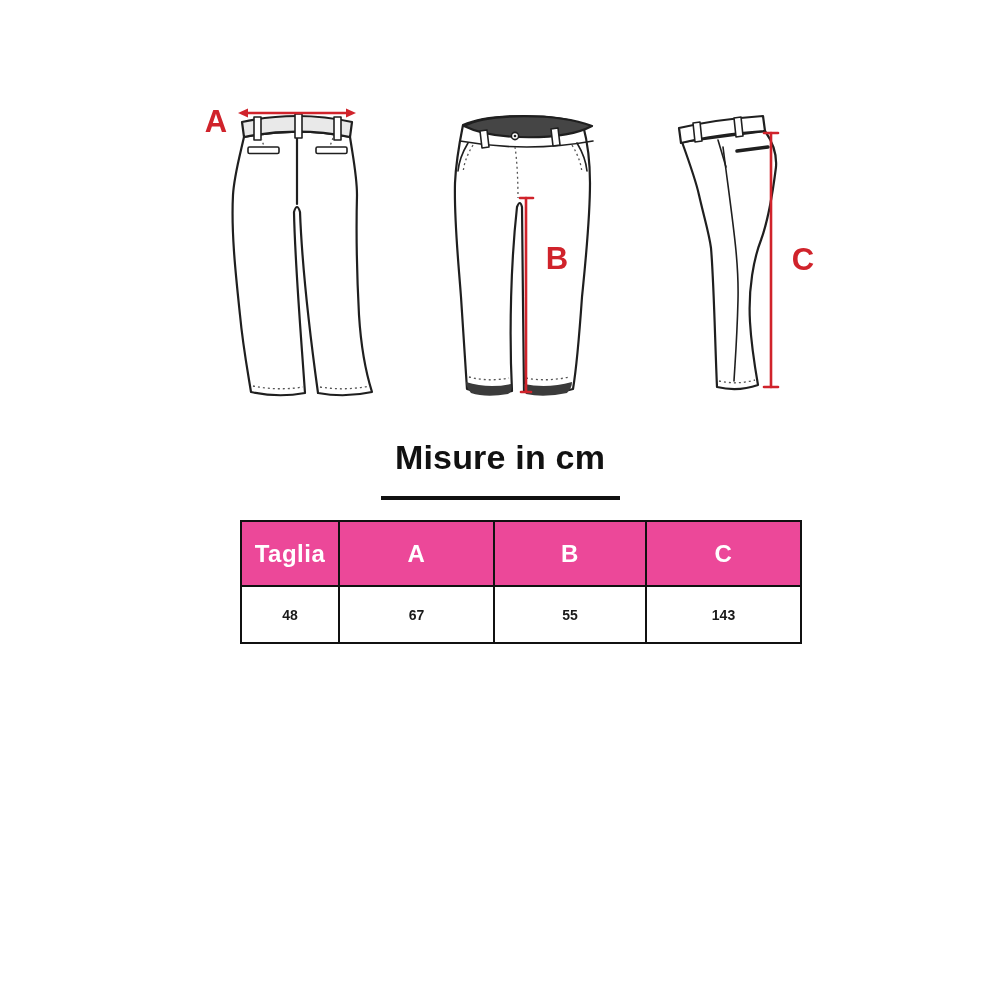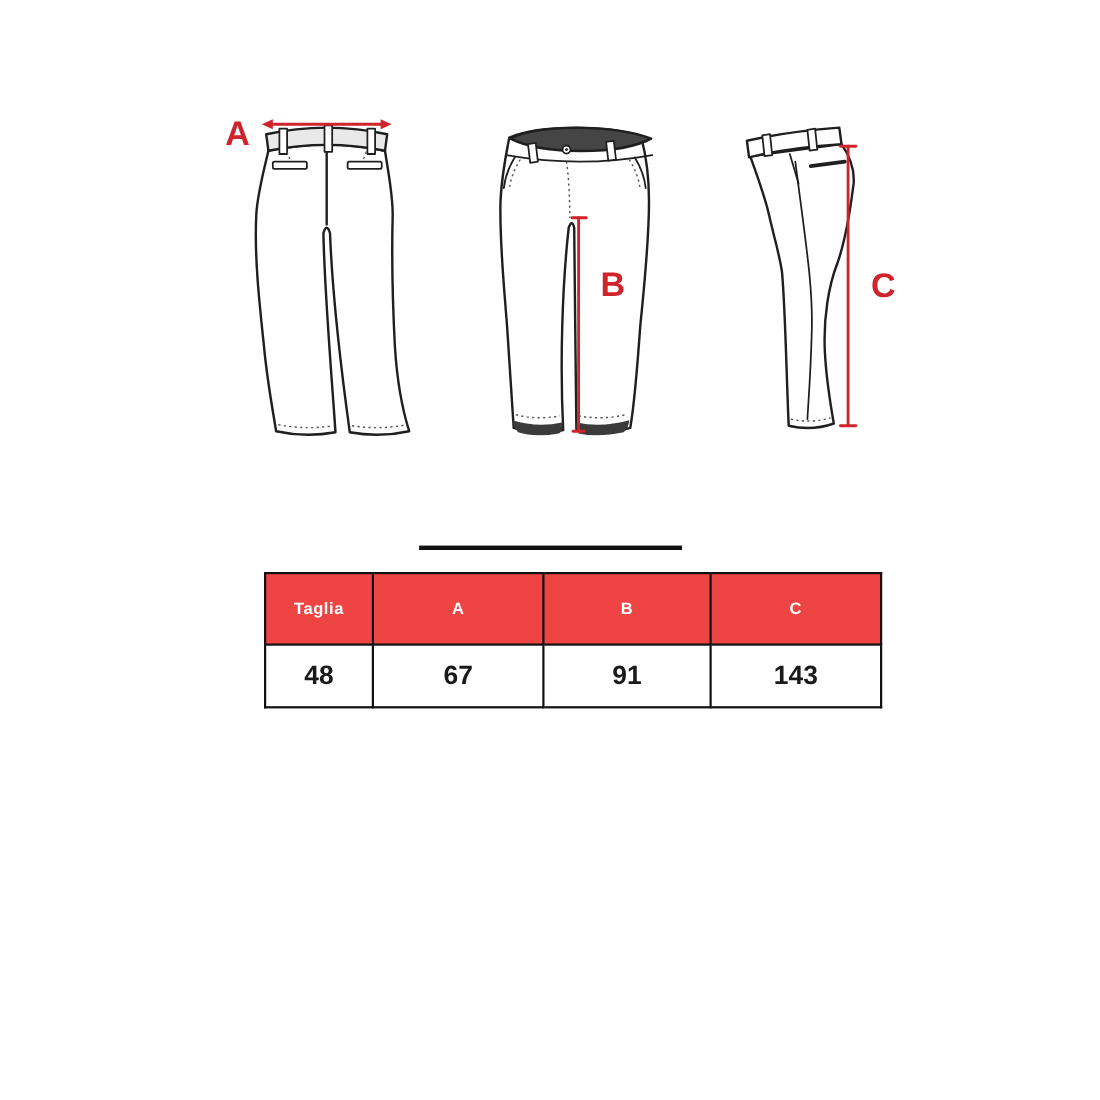--- a/index.html
+++ b/index.html
@@ -33,26 +33,26 @@
   .title-underline {
     position:absolute; left:381px; top:496px; width:239px; height:4px;
     background:#111;
   }
 
   table.size-table {
     position:absolute; left:240px; top:520px; width:560px;
     border-collapse:collapse; table-layout:fixed; text-align:center;
   }
   table.size-table th {
-    background:#ef4444; color:#ffffff; height:61px;
-    font-size:15px; font-weight:700; border:2px solid #111111; letter-spacing:0.5px;
+    background:#ec4899; color:#ffffff; height:61px;
+    font-size:24px; font-weight:700; border:2px solid #111111; letter-spacing:0.5px;
   }
   table.size-table td {
     background:#ffffff; color:#1a1a1a; height:53px;
-    font-size:24px; font-weight:700; border:2px solid #111111;
+    font-size:14px; font-weight:700; border:2px solid #111111;
   }
 </style>
 </head>
 <body>
 
 <div class="canvas">
 
   <svg class="fig fig-a" viewBox="0 0 200 330">
     <g>
       <path class="ink fill-white" d="M49,52 C43,78 39,92 38,110 C36,148 41,192 45,230 C48,262 53,288 56,307
@@ -125,20 +125,21 @@
       <path class="dotted" d="M64,296 Q82,300 100,295"></path>
     </g>
     <g>
       <line class="red-line" x1="116" y1="48" x2="116" y2="302"></line>
       <line class="red-line" x1="109" y1="48" x2="123" y2="48"></line>
       <line class="red-line" x1="109" y1="302" x2="123" y2="302"></line>
     </g>
     <text class="red-label" x="148" y="185" text-anchor="middle">C</text>
   </svg>
 
+  <h1 class="title">Misure in cm</h1>
   <div class="title-underline"></div>
 
   <table class="size-table">
     <colgroup>
       <col style="width:98px">
         <col style="width:155px">
         <col style="width:152px">
         <col style="width:155px">
     </colgroup>
     <thead>
@@ -146,19 +147,19 @@
         <th>Taglia</th>
         <th>A</th>
         <th>B</th>
         <th>C</th>
       </tr>
     </thead>
     <tbody>
       <tr>
         <td>48</td>
         <td>67</td>
-        <td>91</td>
+        <td>55</td>
         <td>143</td>
       </tr>
     </tbody>
   </table>
 
 </div>
 
 </body></html>

